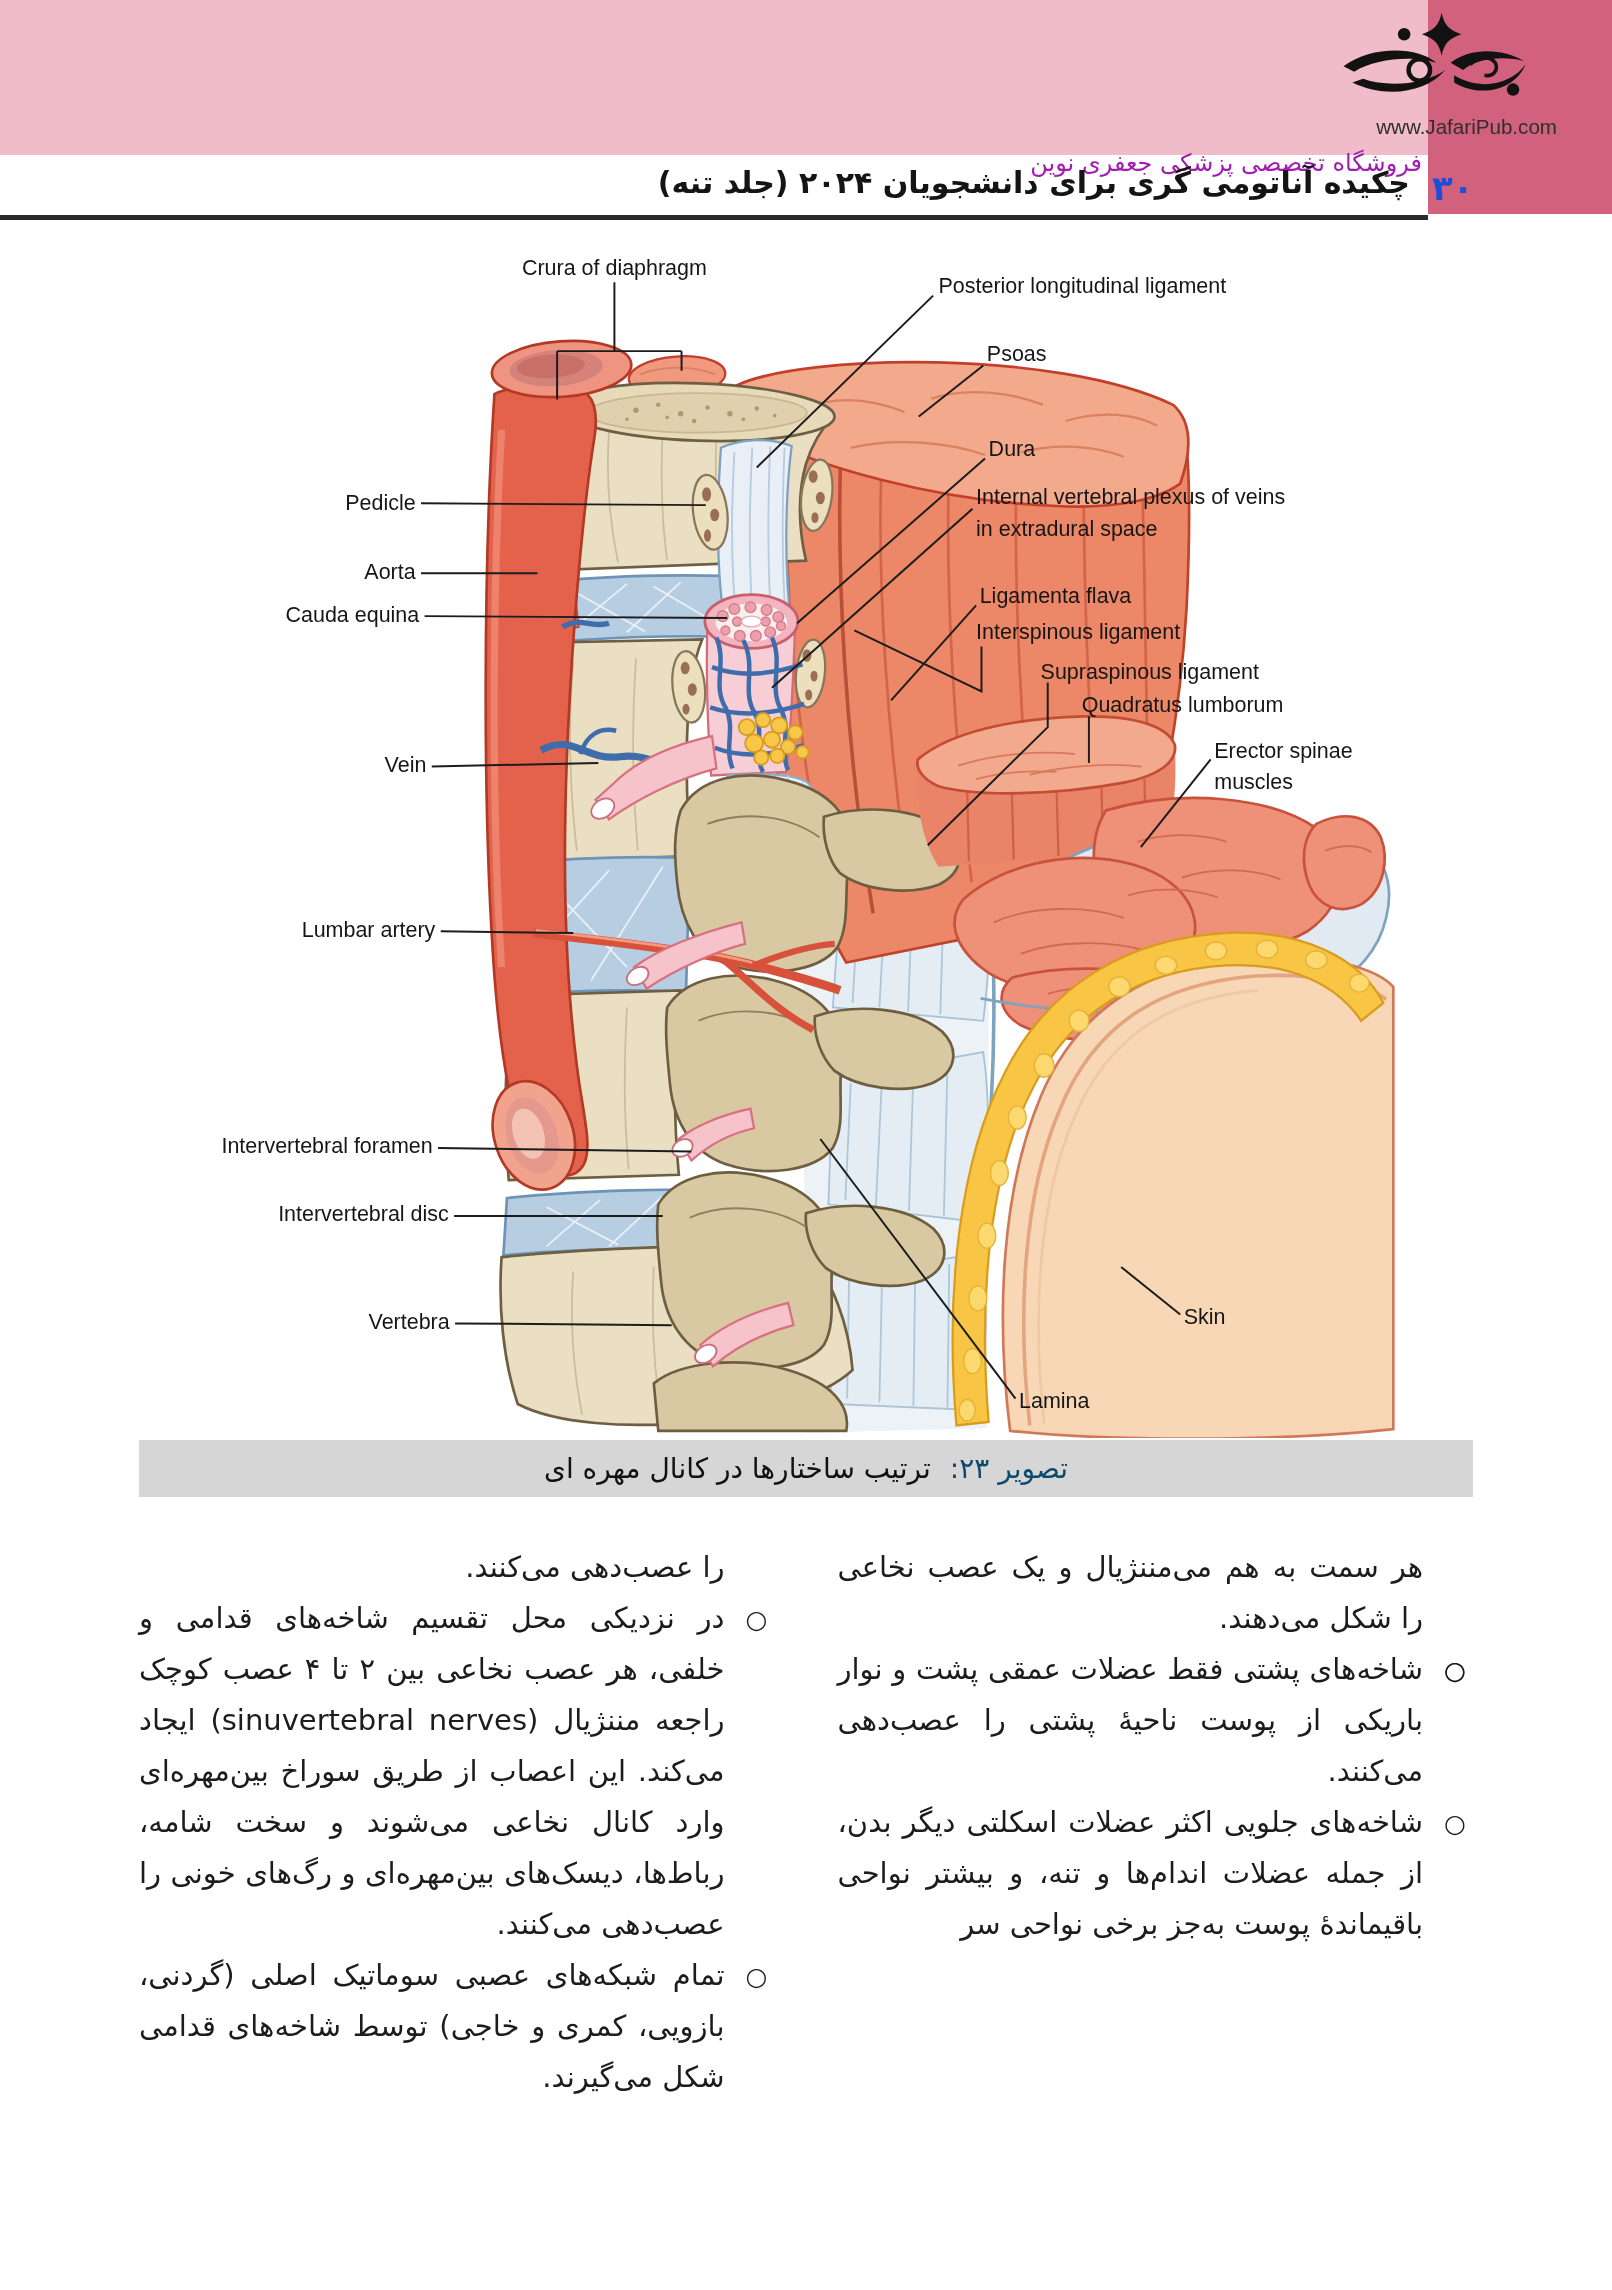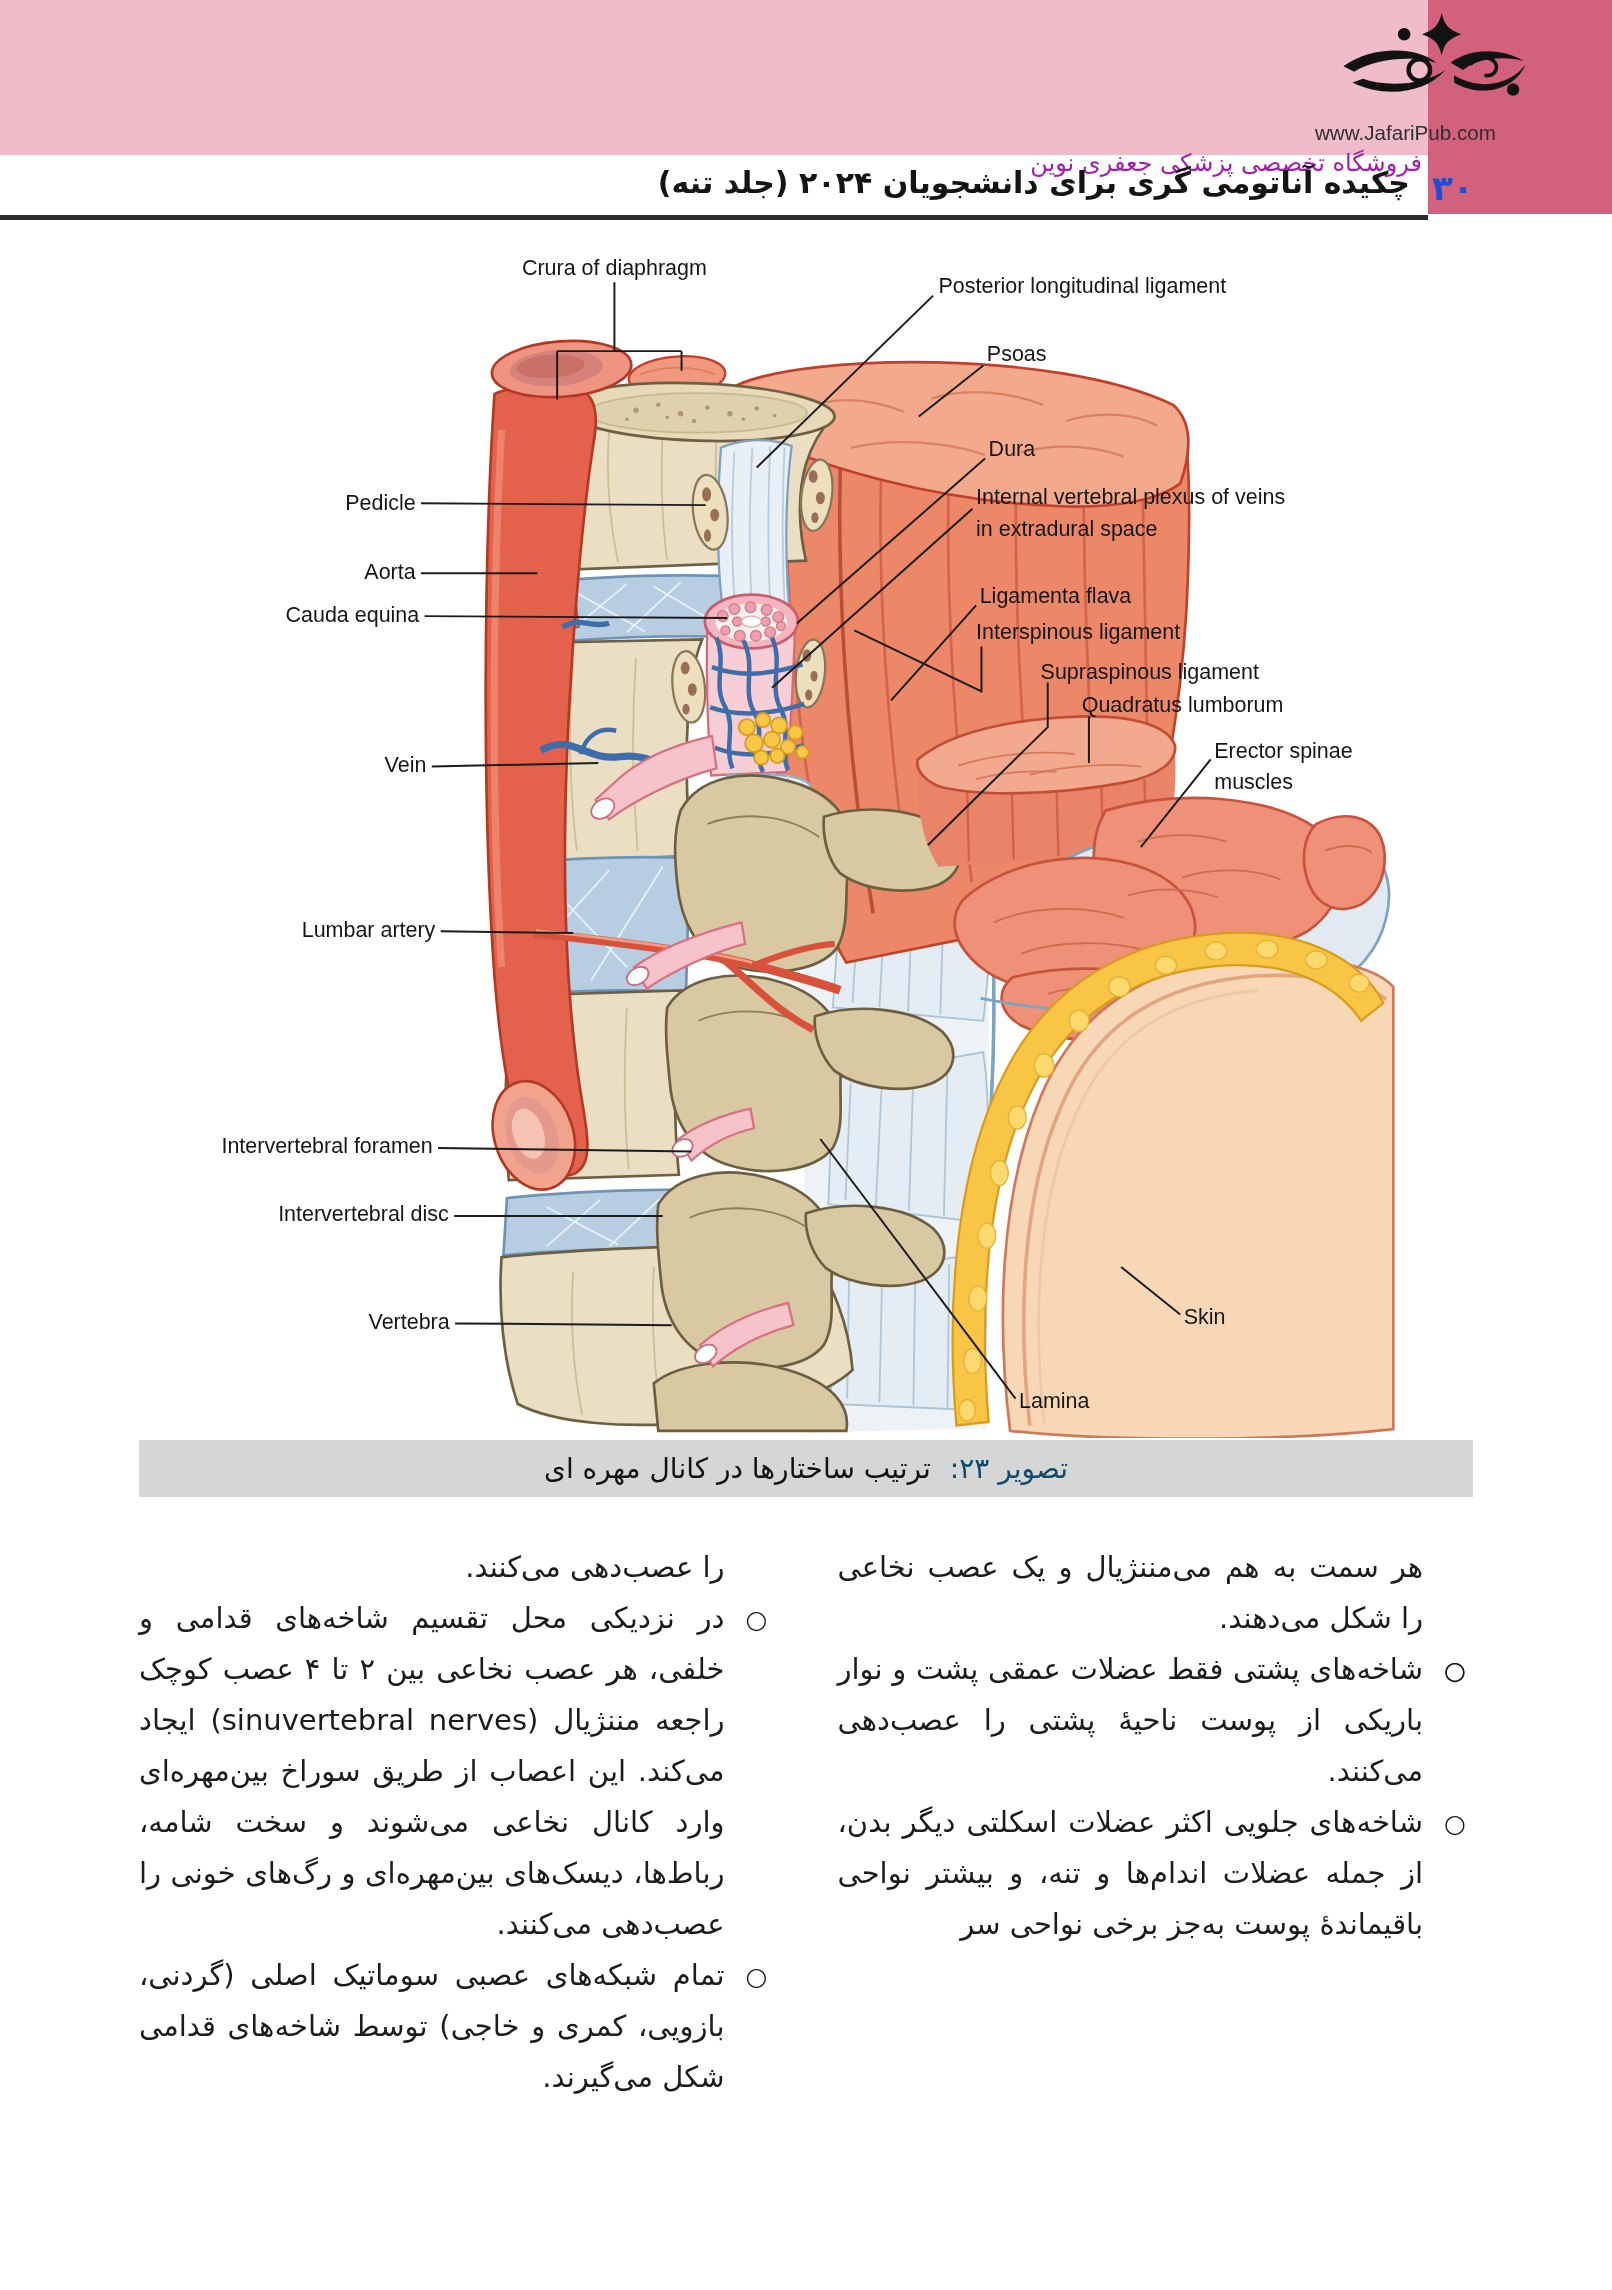--- a/index.html
+++ b/index.html
@@ -2,21 +2,21 @@
 <html style="font-size:14.3px"><head>
 <meta charset="utf-8">
 <style>
   html,body{margin:0;padding:0;background:#ffffff;}
   .page{position:relative;width:1612px;height:2290px;background:#ffffff;overflow:hidden;
         font-family:"DejaVu Sans",sans-serif;color:#1a1a1a;}
   
   .band-light{position:absolute;left:0;top:0;width:1428px;height:155px;background:#f0bcc9;}
   .band-dark{position:absolute;left:1428px;top:0;width:184px;height:214px;background:#d2617e;}
   .logo-box{position:absolute;left:1336px;top:10.7px;width:197px;height:100px;}
-  .logo-www{position:absolute;left:1315px;top:121px;width:242px;text-align:left;
+  .logo-www{position:absolute;left:1315px;top:115px;width:242px;text-align:right;
             font-family:"Liberation Sans",sans-serif;font-size:20.6px;color:#2f2f2f;}
   .watermark{position:absolute;right:190px;top:149px;direction:rtl;font-size:24px;color:#a21caf;}
   .page-title{position:absolute;right:202px;top:165px;direction:rtl;font-size:30px;font-weight:bold;color:#141414;}
   .page-num{position:absolute;left:1432px;top:168px;font-size:34px;font-weight:bold;color:#1d4ed8;}
   .head-rule{position:absolute;left:0;top:215px;width:1428px;height:5.4px;background:#2e292b;}
   
   .figure-svg{position:absolute;left:0;top:224px;width:1612px;height:1214px;}
   .fig-label{font-family:"Liberation Sans",sans-serif;font-size:24px;fill:#161616;}
   .caption-bar{position:absolute;left:139px;top:1440px;width:1334px;height:57px;background:#d6d6d6;
                display:flex;align-items:center;justify-content:center;direction:rtl;}

